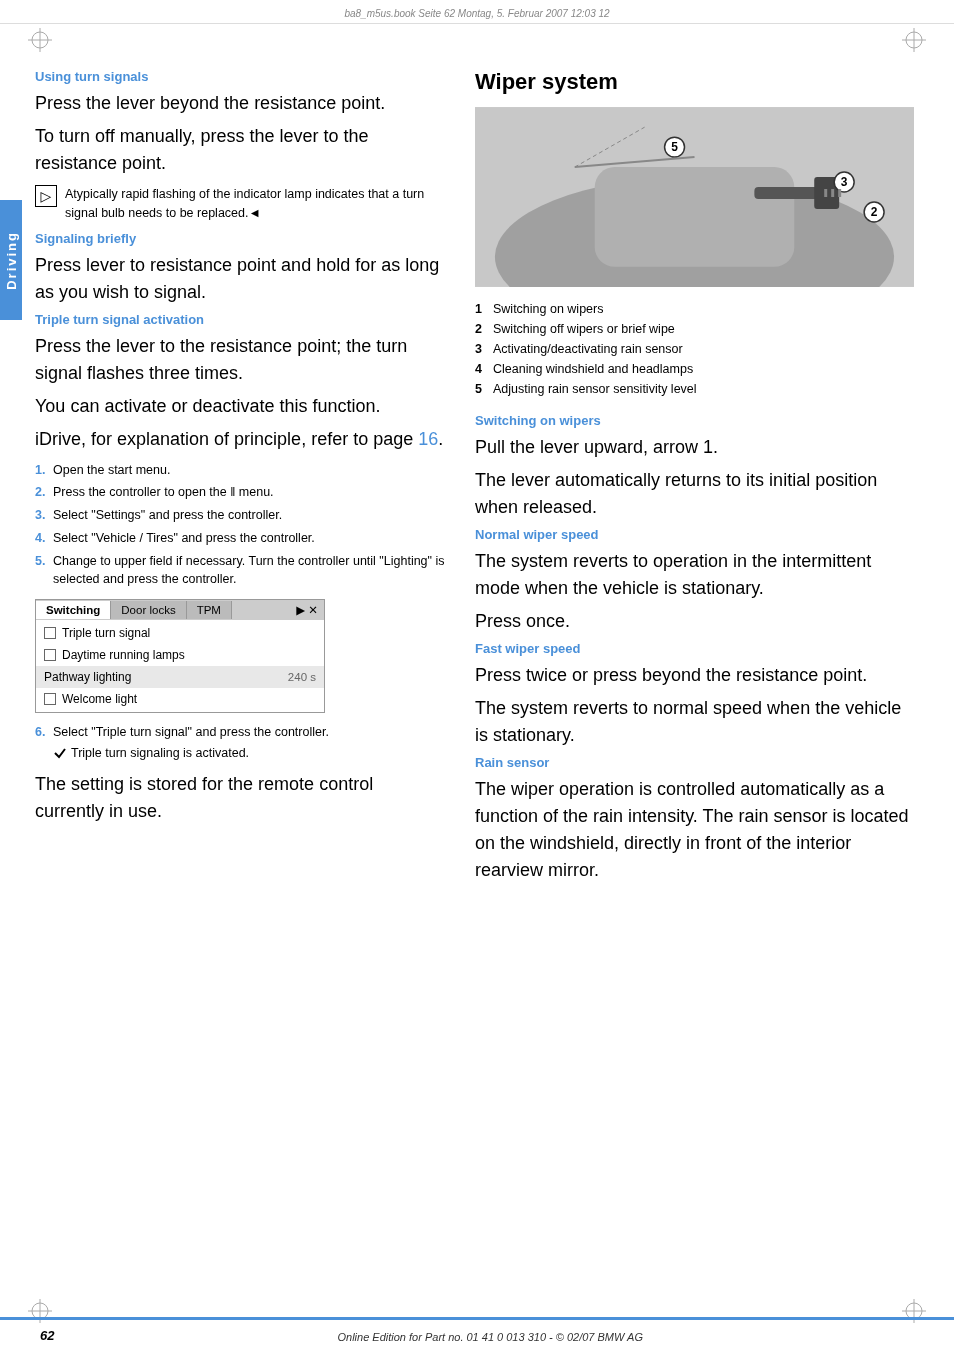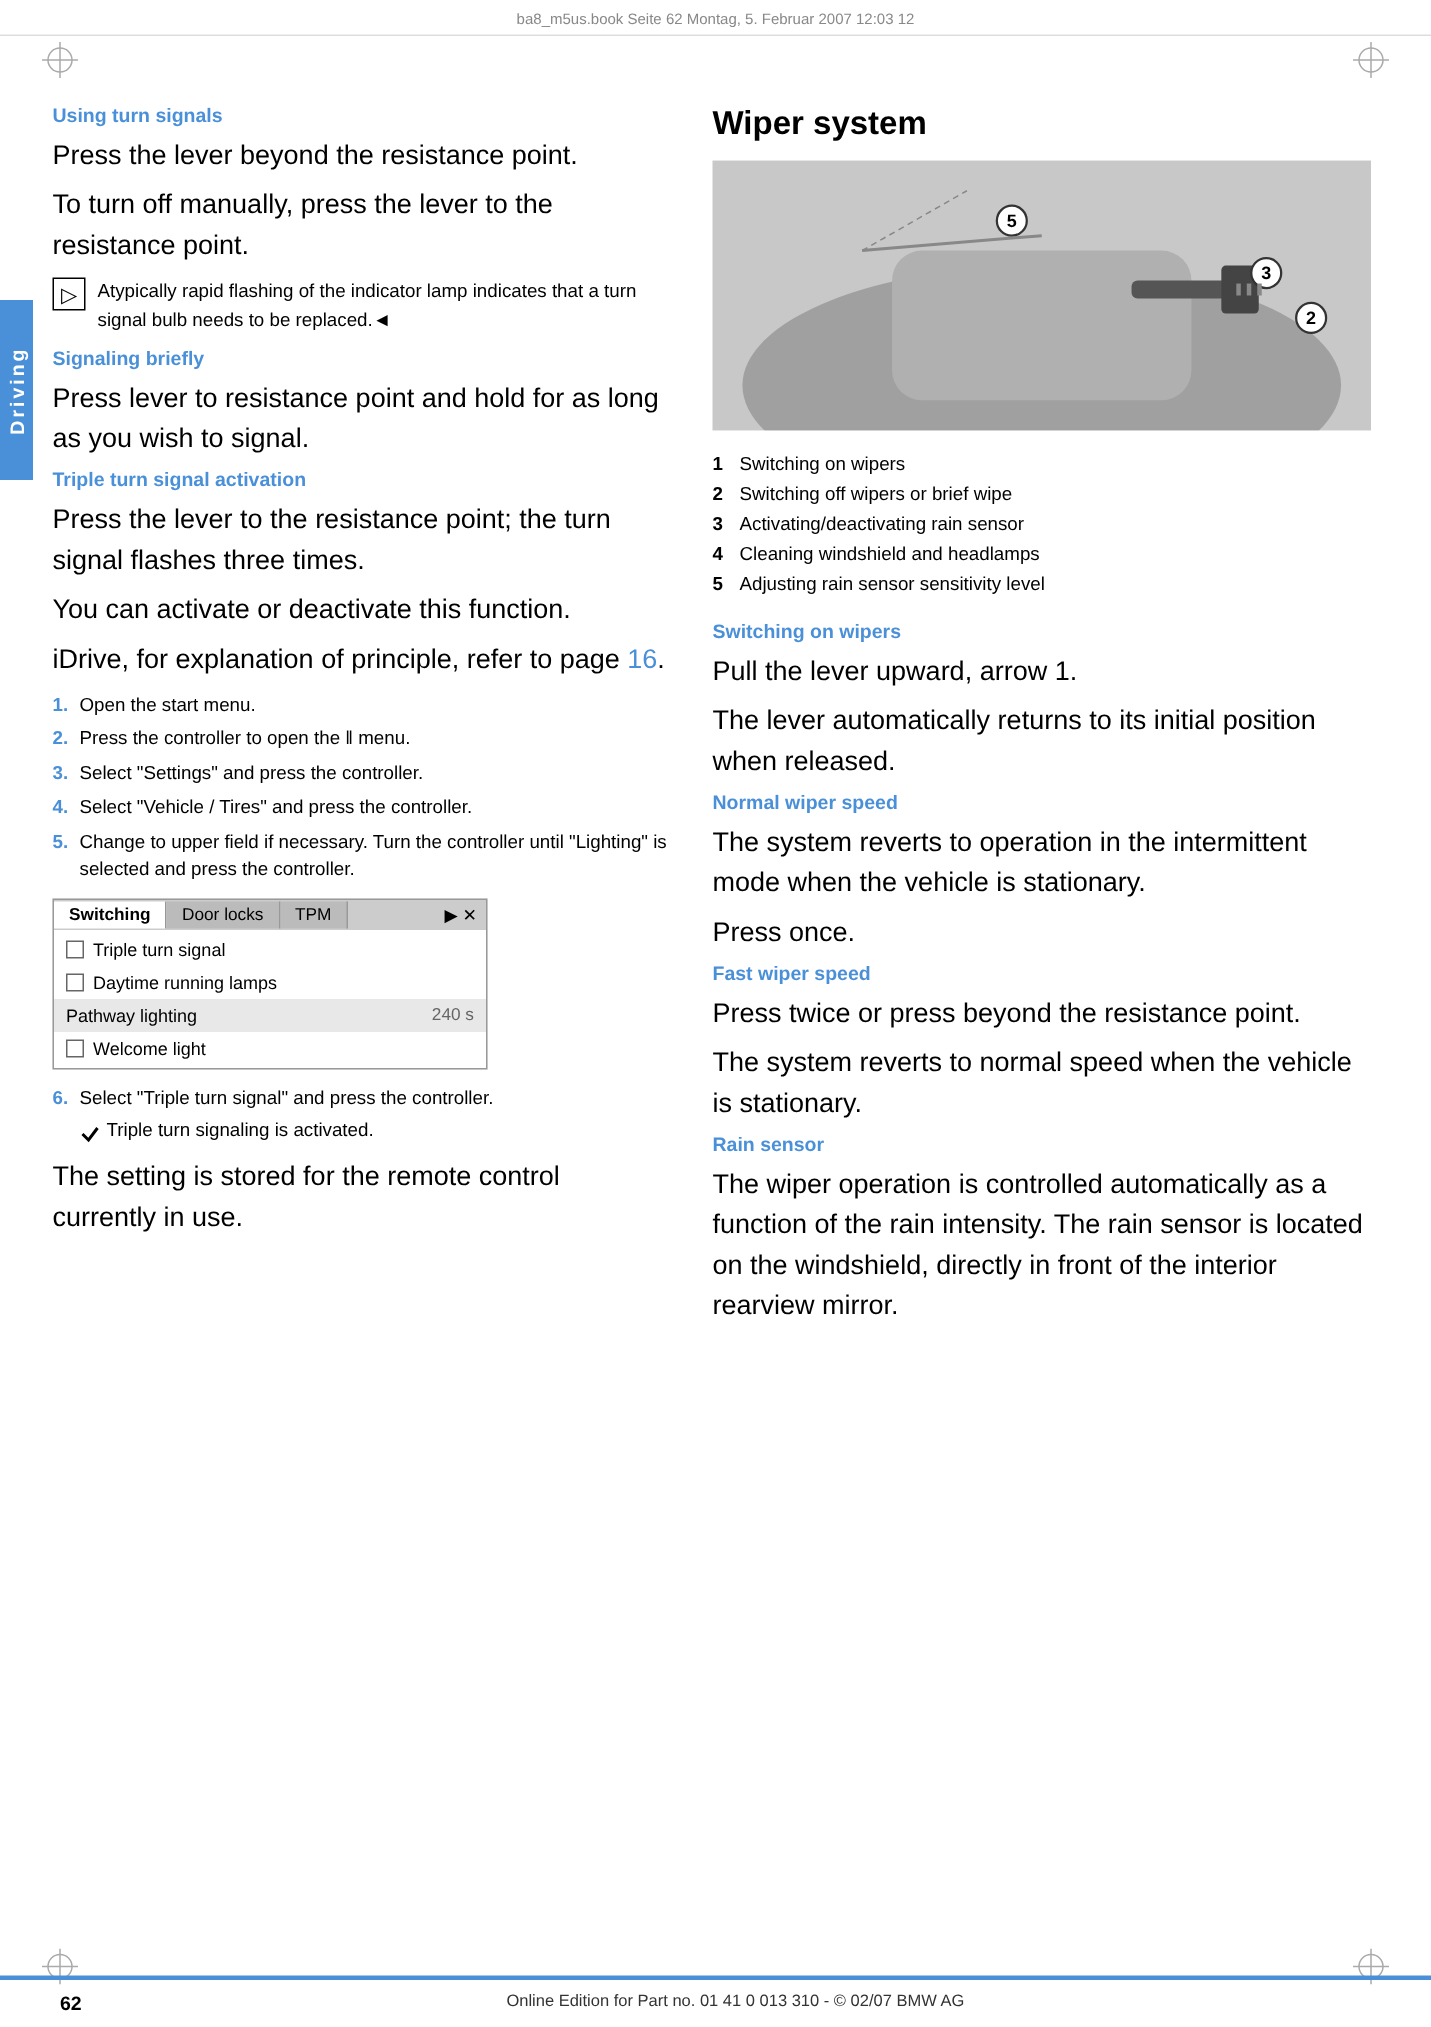--- a/index.html
+++ b/index.html
@@ -220,22 +220,23 @@
 
     
     .footer {
       position: absolute;
       bottom: 0;
       left: 0;
       right: 0;
       border-top: 3px solid #4a90d9;
       padding: 8px 40px;
       display: flex;
-      align-items: flex-start;
+      align-items: flex-end;
       gap: 12px;
+      font-style: italic;
     }
     .footer-page-num {
       font-size: 13px;
       font-weight: bold;
     }
     .footer-text {
       font-size: 11px;
       color: #333;
       flex: 1;
       text-align: center;
@@ -261,20 +262,21 @@
     .crosshair svg { width: 24px; height: 24px; }
 
     
     .print-header {
       font-size: 10px;
       color: #888;
       text-align: center;
       padding: 8px 0 4px;
       border-bottom: 1px solid #ddd;
       margin-bottom: 0;
+      font-style: italic;
     }
   </style>
 </head>
 <body>
 
 <div class="page">
 
   <div class="print-header">
     <span>ba8_m5us.book  Seite 62  Montag, 5. Februar 2007  12:03 12</span>
   </div>
@@ -362,21 +364,21 @@
           </div>
           <div class="ui-row">
             <div class="checkbox"></div>
             <span class="row-label">Welcome light</span>
           </div>
         </div>
       </div>
 
       <ol class="steps-list" style="margin-top:8px;">
         <li><span class="step-num">6.</span>Select "Triple turn signal" and press the controller.<br>
-          <span style="display:flex;align-items:flex-end;gap:4px;margin-top:2px;">
+          <span style="display:flex;align-items:center;gap:4px;margin-top:2px;">
             <svg width="14" height="14" viewBox="0 0 14 14">
                 <polyline points="2,7 6,11 12,3" fill="none" stroke="#000" stroke-width="2"></polyline>
               </svg>
             Triple turn signaling is activated.
           </span>
         </li>
       </ol>
       <p class="body-text">The setting is stored for the remote control currently in use.</p>
 
     </div>

